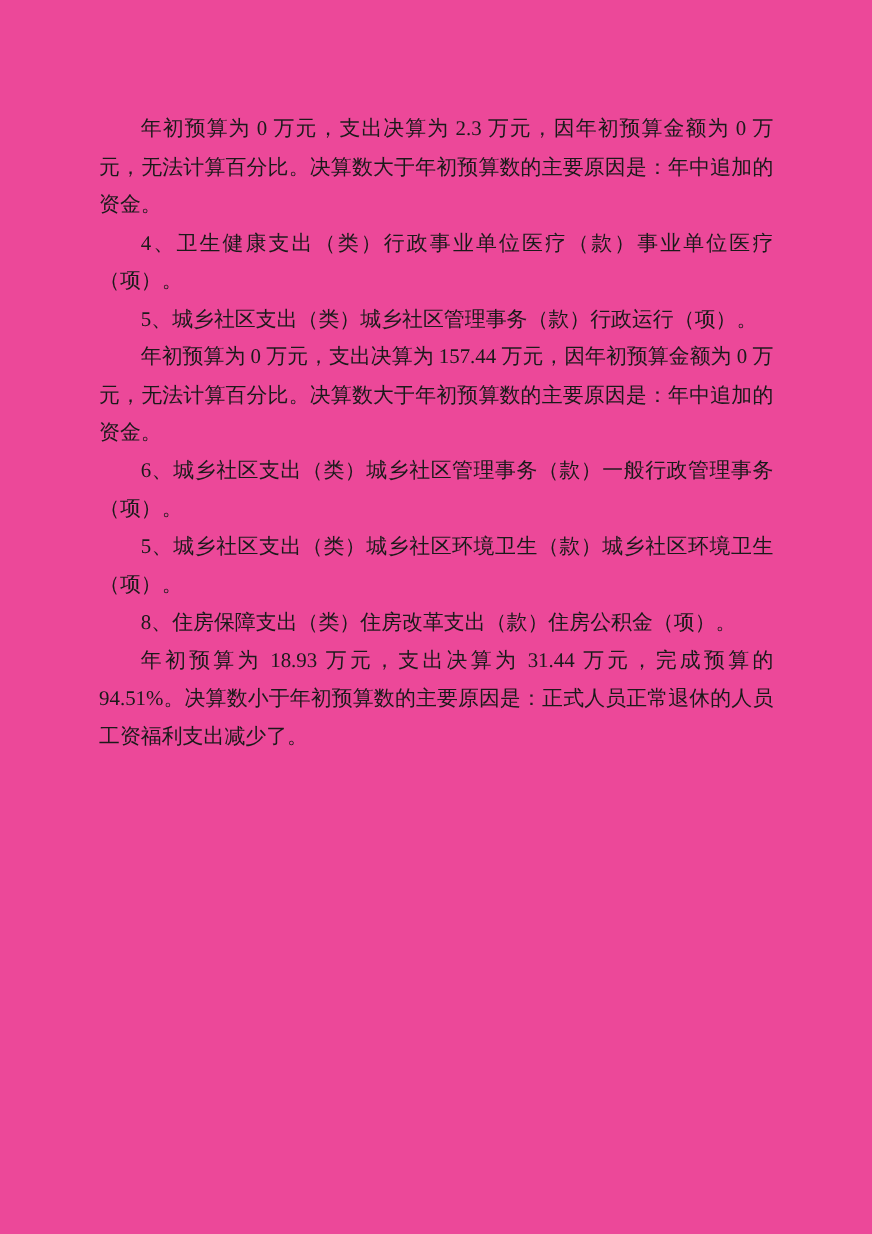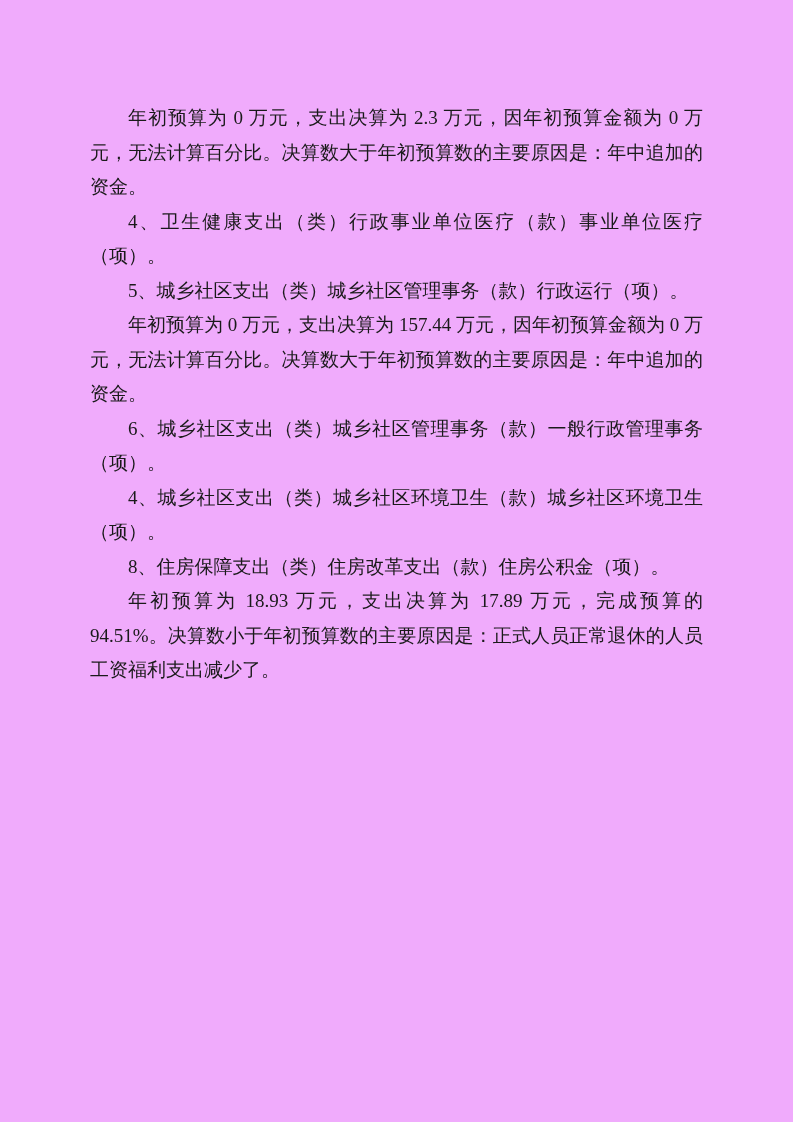--- a/index.html
+++ b/index.html
@@ -5,21 +5,21 @@
   html, body {
     margin: 0;
     padding: 0;
     background: #ffffff;
   }
   .page {
     position: relative;
     width: 793px;
     height: 1122px;
     margin: 0;
-    background: #f0abfc;
+    background: #ec4899;
     box-sizing: border-box;
     padding: 101px 90px 0 90px;
     overflow: hidden;
     font-family: "Liberation Serif", "DejaVu Serif", serif;
     font-size: 19px;
     line-height: 34.5px;
     color: #1a1a1a;
   }
   .para {
     margin: 0;
@@ -39,19 +39,19 @@
 
     <p class="para">年初预算为 0 万元，支出决算为 2.3 万元，因年初预算金额为 0 万元，无法计算百分比。决算数大于年初预算数的主要原因是：年中追加的资金。</p>
 
     <p class="para">4、卫生健康支出（类）行政事业单位医疗（款）事业单位医疗（项）。</p>
 
     <p class="para">5、城乡社区支出（类）城乡社区管理事务（款）行政运行（项）。</p>
     <p class="para">年初预算为 0 万元，支出决算为 157.44 万元，因年初预算金额为 0 万元，无法计算百分比。决算数大于年初预算数的主要原因是：年中追加的资金。</p>
 
     <p class="para">6、城乡社区支出（类）城乡社区管理事务（款）一般行政管理事务（项）。</p>
 
-    <p class="para">4、城乡社区支出（类）城乡社区环境卫生（款）城乡社区环境卫生（项）。</p>
+    <p class="para">5、城乡社区支出（类）城乡社区环境卫生（款）城乡社区环境卫生（项）。</p>
 
     <p class="para">8、住房保障支出（类）住房改革支出（款）住房公积金（项）。</p>
-    <p class="para">年初预算为 18.93 万元，支出决算为 17.89 万元，完成预算的 94.51%。决算数小于年初预算数的主要原因是：正式人员正常退休的人员工资福利支出减少了。</p>
+    <p class="para">年初预算为 18.93 万元，支出决算为 31.44 万元，完成预算的 94.51%。决算数小于年初预算数的主要原因是：正式人员正常退休的人员工资福利支出减少了。</p>
 
   </div>
 </div>
 
 </body></html>

